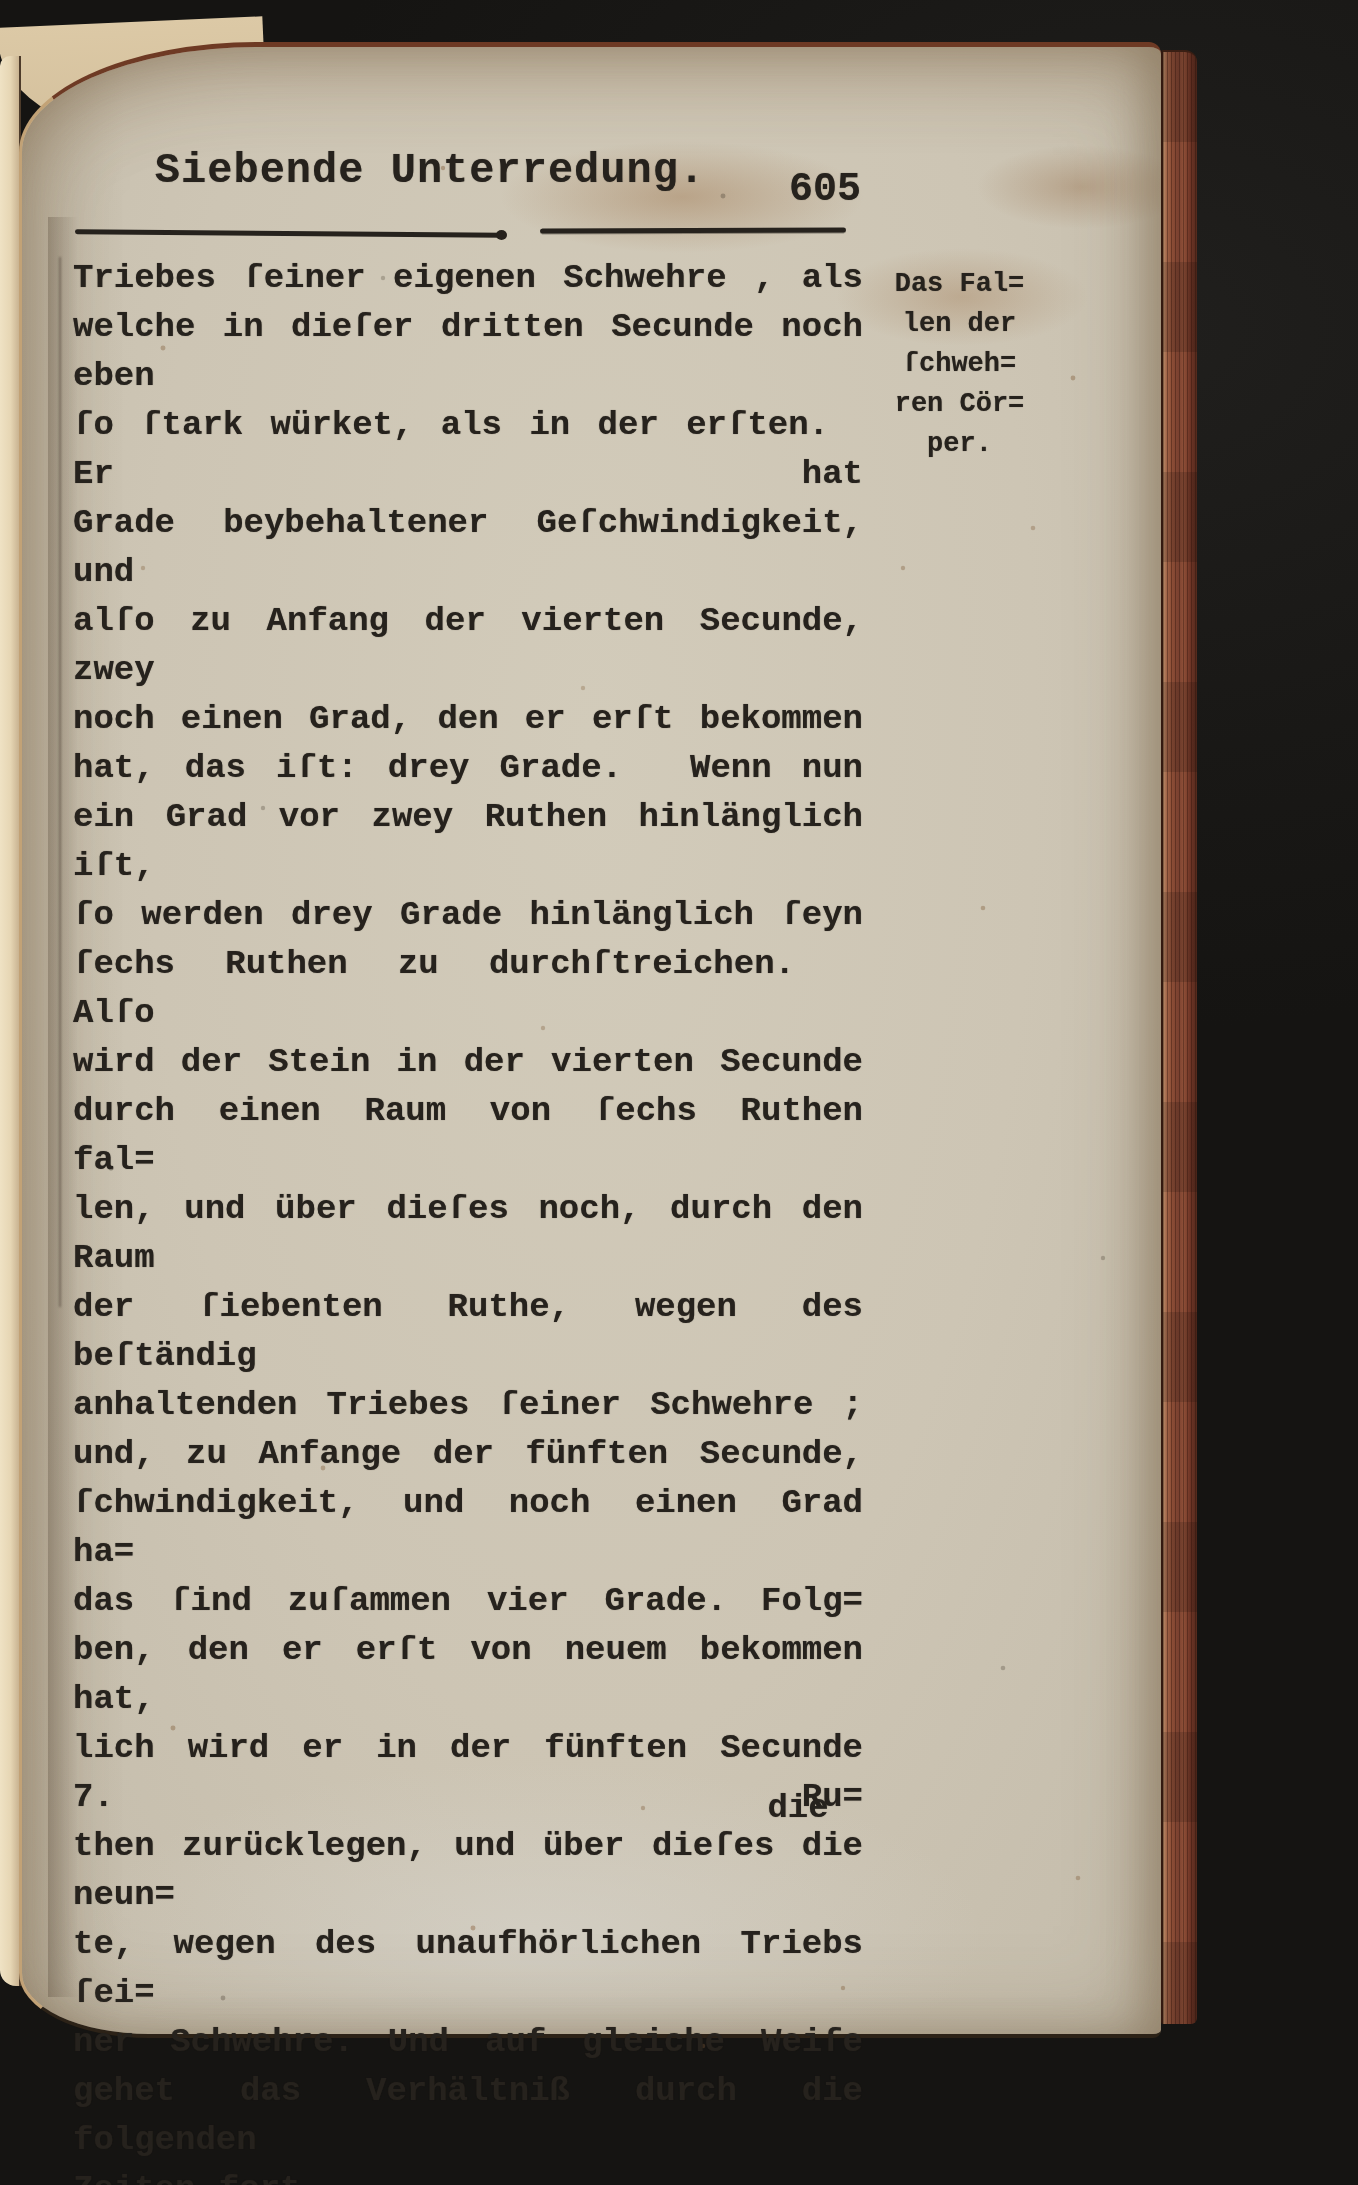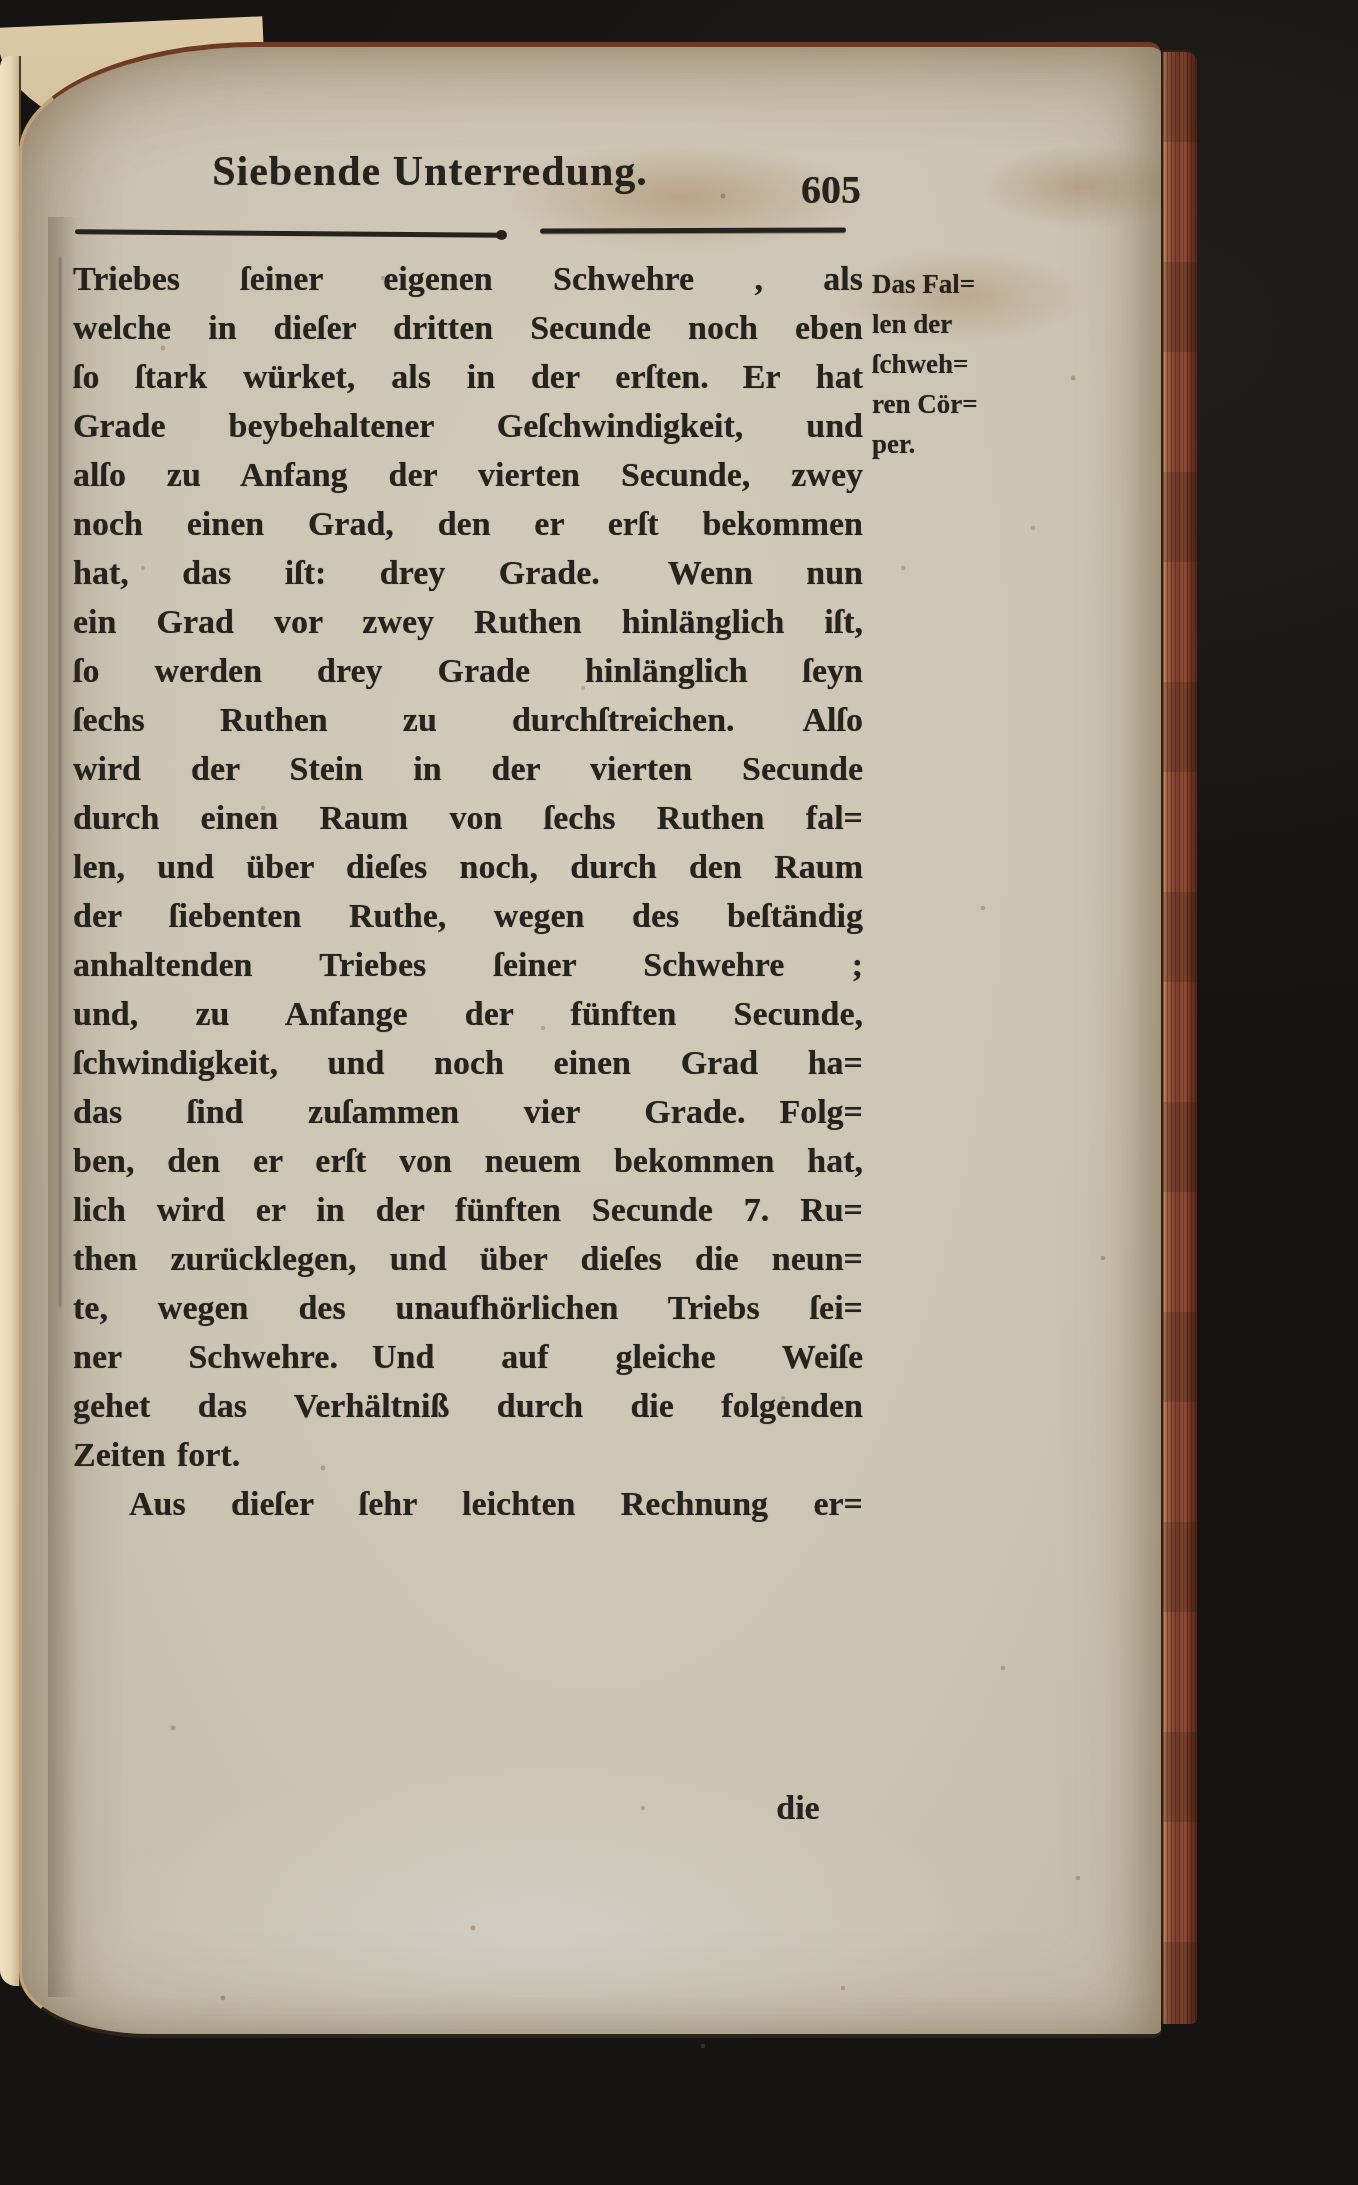--- a/index.html
+++ b/index.html
@@ -3,21 +3,21 @@
 <meta charset="utf-8">
 <style>
   html,body{margin:0;padding:0;}
   .scan{
     position:relative;
     width:1358px;height:2185px;
     background:
       radial-gradient(ellipse 900px 700px at 85% 15%, #201f1d 0%, #191816 60%, #151412 100%),
       #1a1917;
     overflow:hidden;
-    font-family:Liberation Serif, serif;
+    font-family:Liberation Mono, monospace;
   }
   
   .corner-wedge{
     position:absolute;left:0;top:22px;width:265px;height:118px;
     background:linear-gradient(180deg,#dcc9a6 0%,#d3bf9b 100%);
     border-radius:0 0 0 170px / 0 0 0 105px;
     transform:rotate(-2.5deg);
     z-index:1;
   }
   
@@ -122,21 +122,21 @@
     position:absolute;left:51px;top:207px;width:790px;
     font-size:34px;font-weight:700;line-height:49px;
     word-spacing:3px;
   }
   .bline{text-align:justify;text-align-last:justify;white-space:normal;}
   .bline.flush{text-align-last:left;}
   .bline.indent{text-indent:56px;}
   
   .margin-note{
     position:absolute;left:850px;top:217px;width:175px;
-    font-size:27px;font-weight:700;line-height:40px;
+    font-size:27px;font-weight:700;line-height:40px;text-align:center;
   }
   
   .catchword{
     position:absolute;left:720px;top:1742px;width:112px;
     font-size:34px;font-weight:700;text-align:center;
   }
 </style>
 </head>
 <body>
 

